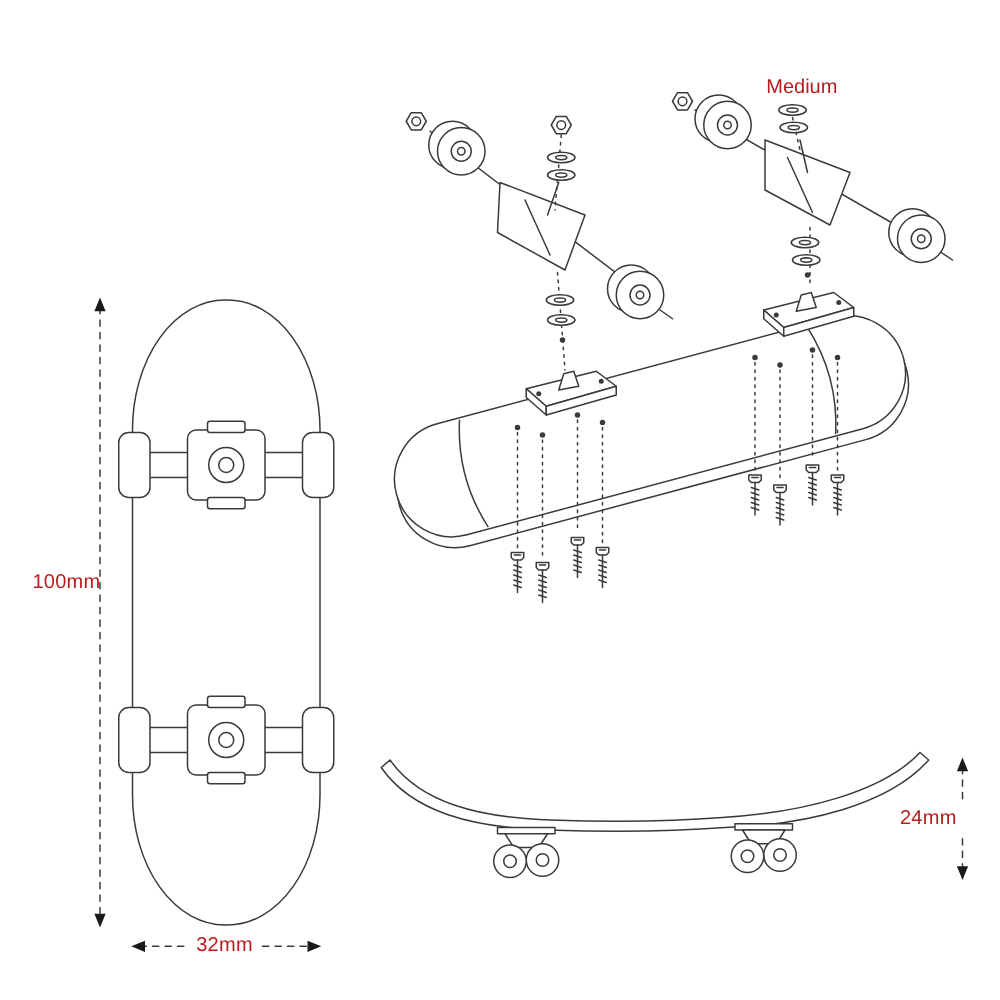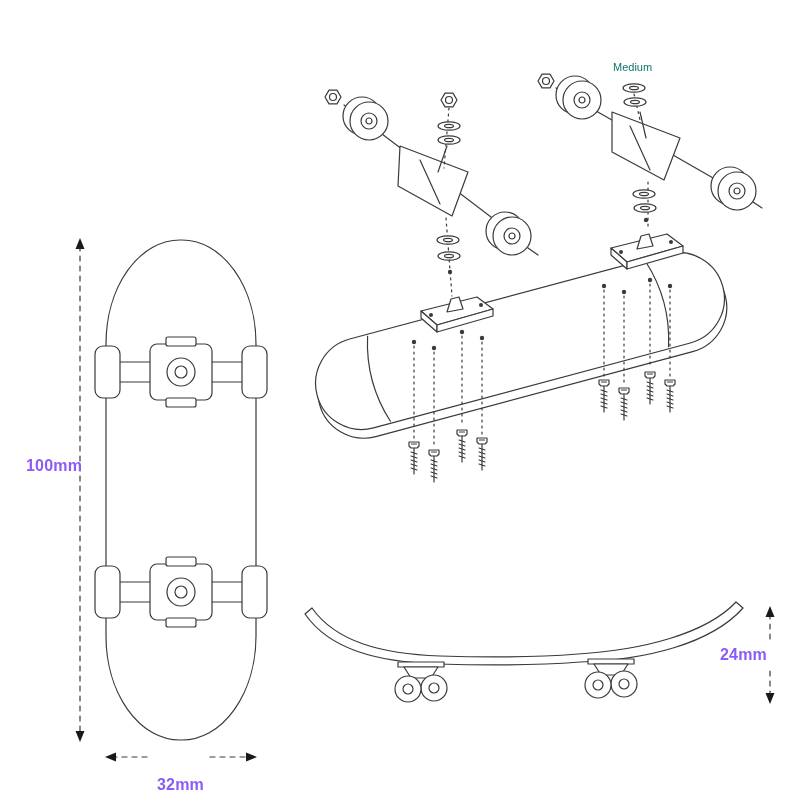--- a/index.html
+++ b/index.html
@@ -2,25 +2,25 @@
 <html><head>
 <meta charset="utf-8">
 <style>
   html,body{margin:0;padding:0;background:#fff;}
   .canvas{
     position:relative;width:800px;height:800px;background:#fff;
     font-family:"Liberation Sans",sans-serif;overflow:hidden;
   }
   svg{position:absolute;top:0;left:0;}
   .dim-label{
-    position:absolute;color:#8b5cf6;font-size:16px;font-weight:700;
+    position:absolute;color:#b91c1c;font-size:16px;font-weight:400;
     letter-spacing:0.2px;white-space:nowrap;
   }
   .muted-label{
-    position:absolute;color:#0f766e;font-size:11px;white-space:nowrap;
+    position:absolute;color:#b91c1c;font-size:16px;white-space:nowrap;
   }
 </style>
 </head>
 <body>
 
 <div class="canvas">
 
 <svg width="800" height="800" viewBox="0 0 800 800">
   <defs>
     <g id="washer">
@@ -222,17 +222,17 @@
       <line x1="770" y1="614" x2="770" y2="641" stroke-dasharray="5 5"></line>
       <line x1="770" y1="671" x2="770" y2="696" stroke-dasharray="5 5"></line>
       <polygon points="770,606 765.5,617 774.5,617" fill="#1a1a1a" stroke="none"></polygon>
       <polygon points="770,704 765.5,693 774.5,693" fill="#1a1a1a" stroke="none"></polygon>
     </g>
 
   </g>
 </svg>
 
 <span class="dim-label" style="left:26px;top:457px;">100mm</span>
-<span class="dim-label" style="left:157px;top:776px;">32mm</span>
+<span class="dim-label" style="left:157px;top:748px;">32mm</span>
 <span class="dim-label" style="left:720px;top:646px;">24mm</span>
 <span class="muted-label" style="left:613px;top:61px;">Medium</span>
 
 </div>
 
 </body></html>

